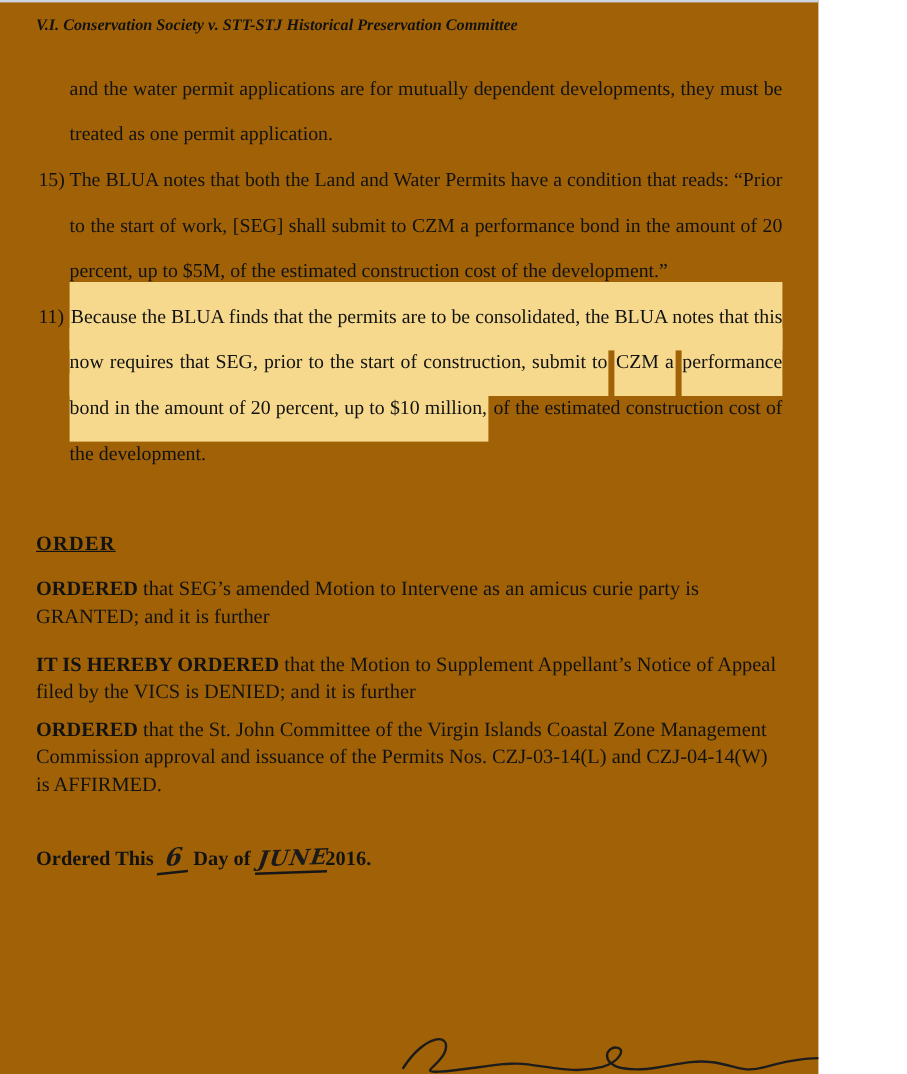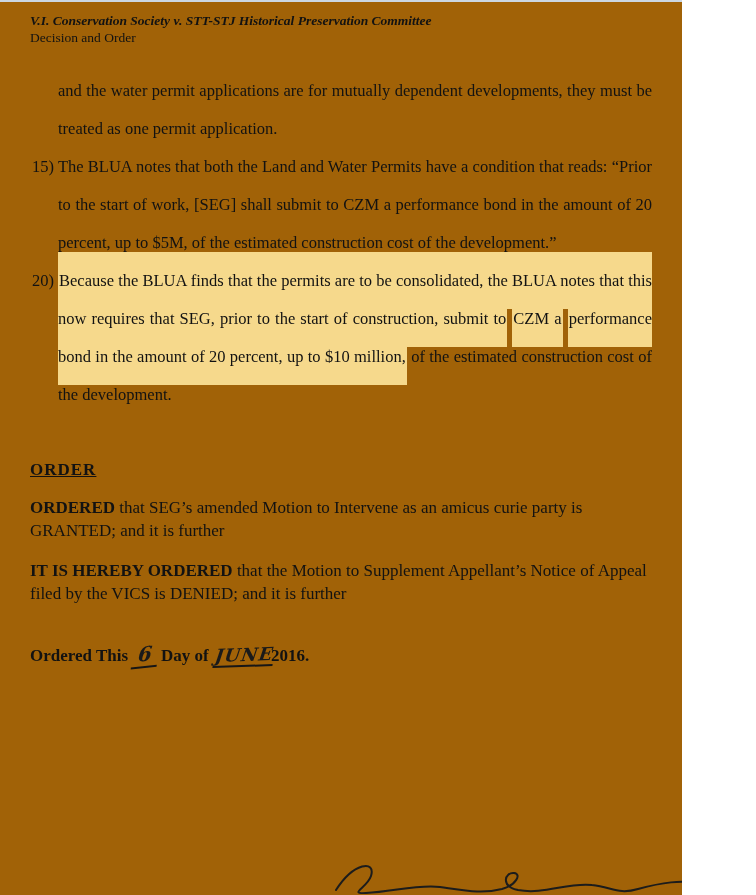--- a/index.html
+++ b/index.html
@@ -47,54 +47,56 @@
 </head>
 <body>
 
 <div class="page">
   <div class="scan-top"></div>
 
   <div class="content">
 
     <div class="hdr">
       <div class="case">V.I. Conservation Society v. STT-STJ Historical Preservation Committee</div>
-      <div>Decision and Order</div>
     </div>
 
     <div class="findings">
 
       <div class="finding">
         <span>and the water permit applications are for mutually dependent developments, they must be treated as one permit application.</span>
       </div>
 
       <div class="finding">
         <span class="fnum">15)</span>
         <span>The BLUA notes that both the Land and Water Permits have a condition that reads: “Prior to the start of work, [SEG] shall submit to CZM a performance bond in the amount of 20 percent, up to $5M, of the estimated construction cost of the development.”</span>
       </div>
 
       <div class="finding">
-        <span class="fnum">20)</span>
+        <span class="fnum">11)</span>
         <span class="hl">Because the BLUA finds that the permits are to be consolidated, the BLUA notes that this now requires that SEG, prior to the start of construction, submit to</span><span> </span><span class="hl">CZM a</span><span> </span><span class="hl">performance bond in the amount of 20 percent, up to $10 million,</span><span> of the estimated construction cost of the development.</span>
       </div>
 
     </div>
 
     <div class="order-head">
       <span class="u">ORDER</span>
     </div>
 
     <p class="op op2">
       <b>ORDERED</b><span> that SEG’s amended Motion to Intervene as an amicus curie party is GRANTED; and it is further</span>
     </p>
 
     <p class="op op1">
       <b>IT IS HEREBY ORDERED</b><span> that the Motion to Supplement Appellant’s Notice of Appeal filed by the VICS is DENIED; and it is further</span>
     </p>
 
 
+    <p class="op op4">
+      <b>ORDERED</b><span> that the St. John Committee of the Virgin Islands Coastal Zone Management Commission approval and issuance of the Permits Nos. CZJ-03-14(L) and CZJ-04-14(W) is AFFIRMED.</span>
+    </p>
 
     <p class="dated">
       <span>Ordered This</span><span class="hand day">6</span><span>Day of</span><span class="hand month">JUNE</span><span>2016.</span>
     </p>
 
 
   </div>
 
   <svg class="sig" viewBox="0 0 400 40" aria-hidden="true">
     <path d="M6 34 C 24 6, 46 4, 41 20 C 37 32, 18 38, 36 37 C 62 36, 88 28, 110 31 C 138 35, 152 38, 172 33 C 186 29, 192 18, 184 17 C 175 16, 170 30, 188 34 C 214 39, 238 26, 262 29 C 282 31, 288 39, 308 33 C 330 27, 352 23, 374 28 C 382 30, 388 32, 394 31" stroke="#1c1c1c" stroke-width="2" fill="none" stroke-linecap="round"></path>

